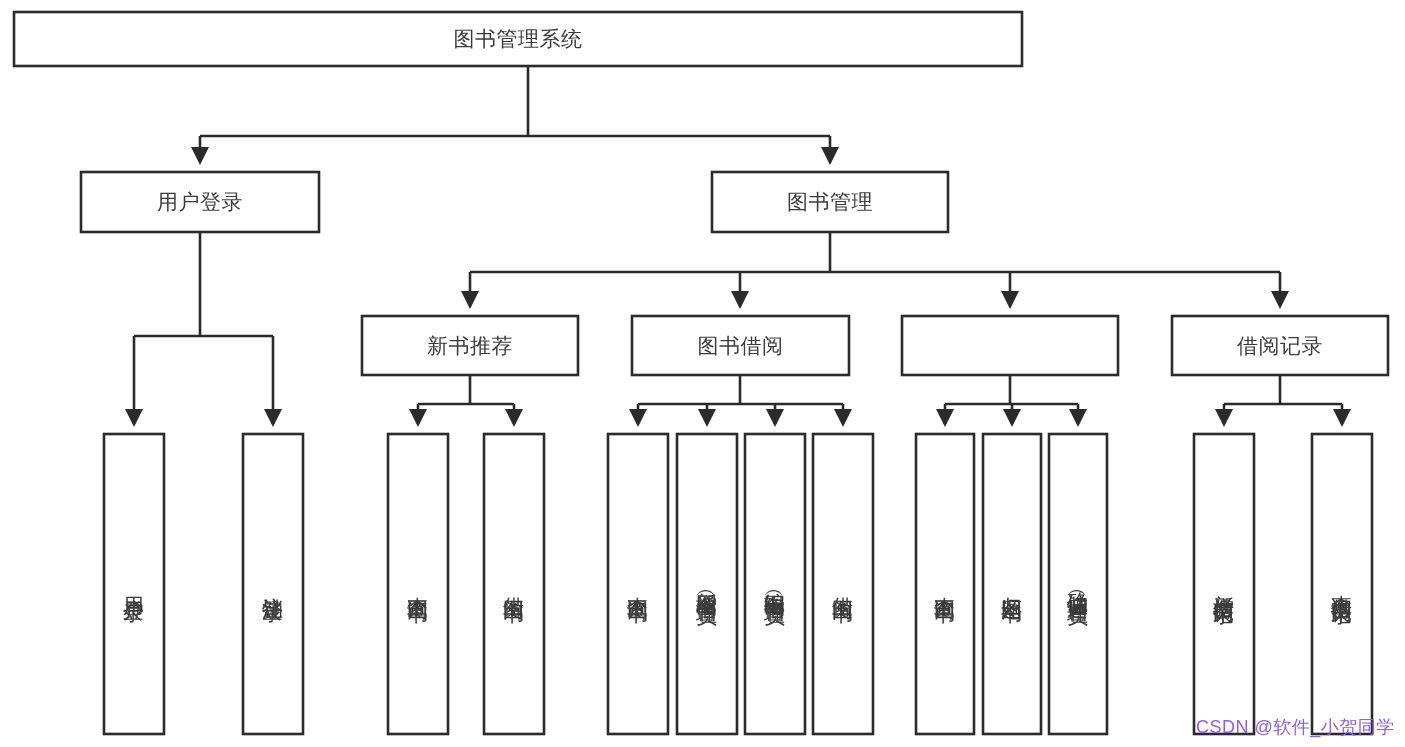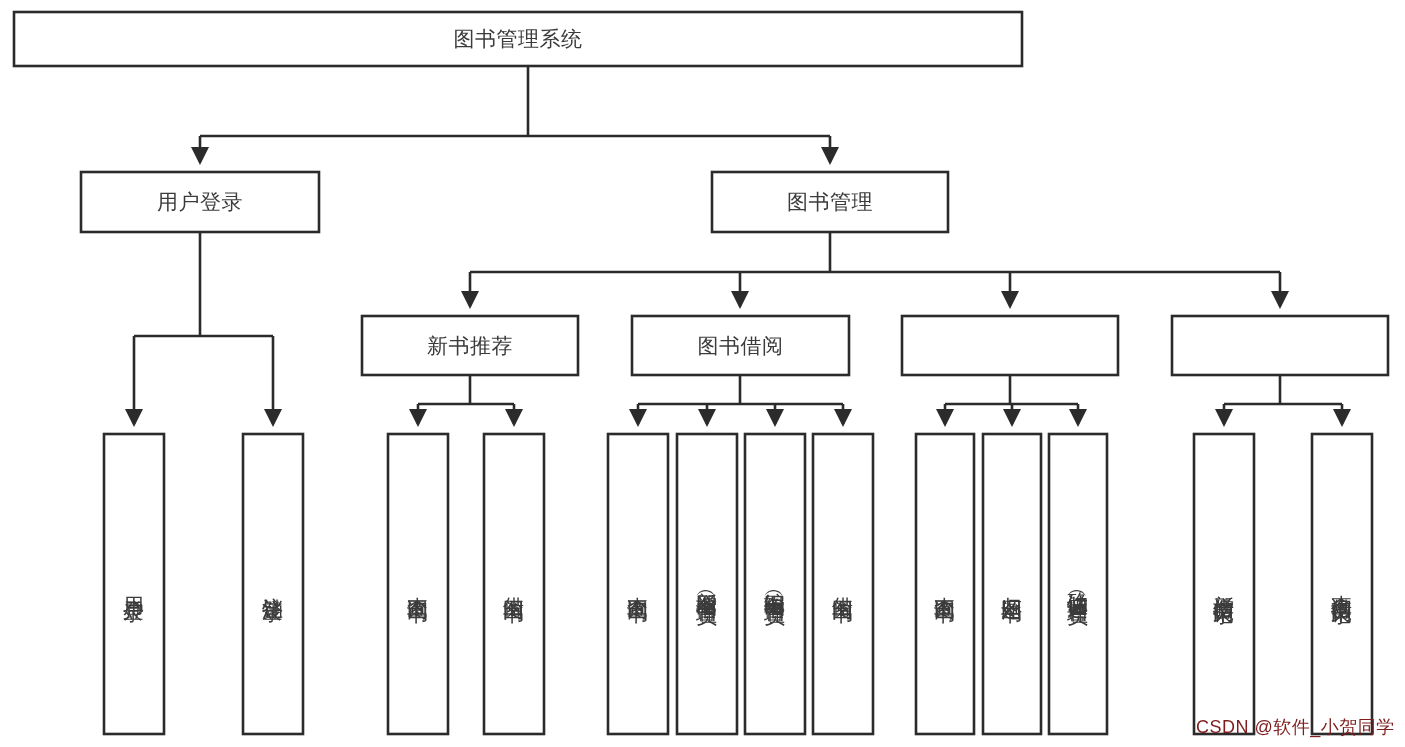--- a/index.html
+++ b/index.html
@@ -62,21 +62,21 @@
   }
   .node-label-v .vtext {
     writing-mode: vertical-rl;
     text-orientation: upright;
     letter-spacing: 2px;
     line-height: 1;
     text-align: center;
   }
   .watermark {
     position: absolute;
-    color: #7f1d1d;
+    color: #8b5cf6;
     font-size: 18px;
     white-space: nowrap;
     letter-spacing: 0.5px;
   }
 </style>
 </head>
 <body>
 
 <div id="diagram-root">
 
@@ -182,20 +182,21 @@
     </g>
   </svg>
 
   <div class="node-label-h" style="left:14px; top:12px; width:1008px; height:54px;">图书管理系统</div>
 
   <div class="node-label-h" style="left:81px; top:172px; width:238px; height:60px;">用户登录</div>
   <div class="node-label-h" style="left:712px; top:172px; width:236px; height:60px;">图书管理</div>
 
   <div class="node-label-h" style="left:362px; top:316px; width:216px; height:59px;">新书推荐</div>
   <div class="node-label-h" style="left:632px; top:316px; width:217px; height:59px;text-align:center;">图书借阅</div>
+  <div class="node-label-h" style="left:1172px; top:316px; width:216px; height:59px;">借阅记录</div>
 
   <div class="node-label-v" style="left:104px; top:434px; width:60px; height:300px;">
     <span class="vtext">用户登录</span>
   </div>
   <div class="node-label-v" style="left:243px; top:434px; width:60px; height:300px;">
     <span class="vtext">注销登录</span>
   </div>
   <div class="node-label-v" style="left:388px; top:434px; width:60px; height:300px;">
     <span class="vtext">查询图书</span>
   </div>

